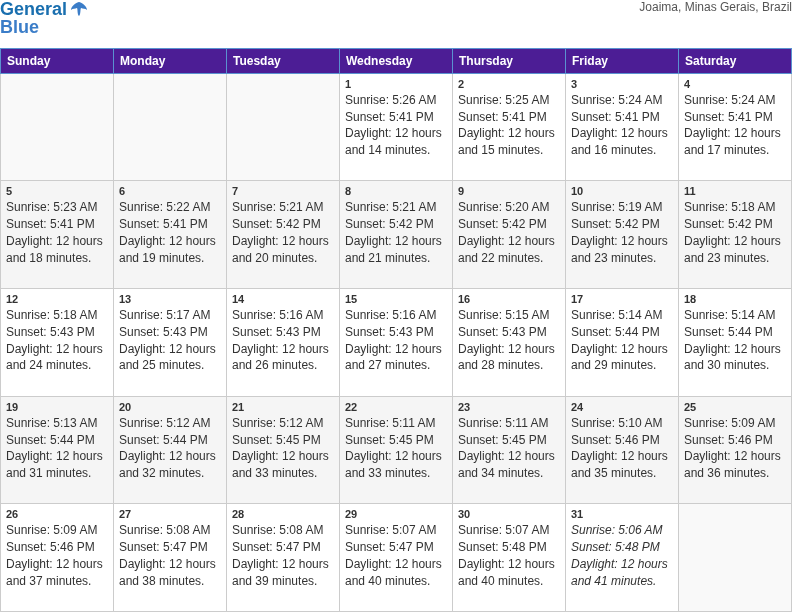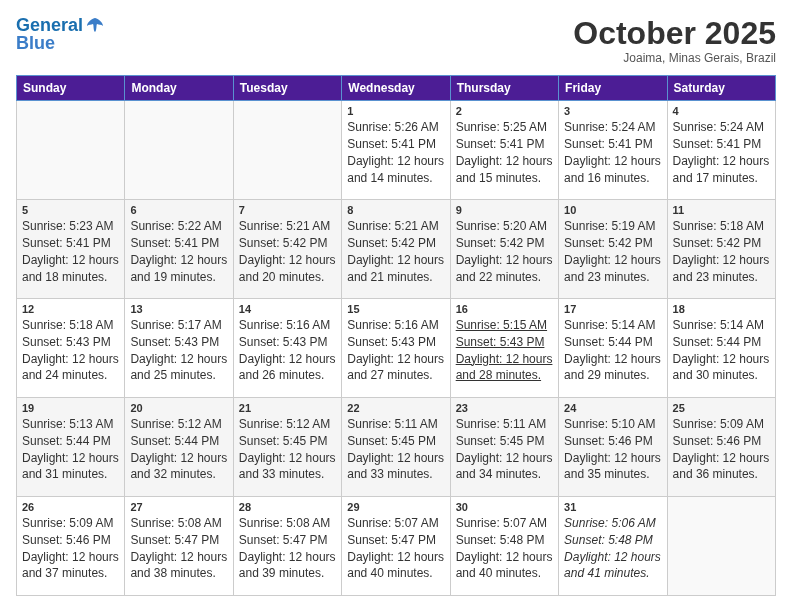--- a/index.html
+++ b/index.html
@@ -6,21 +6,20 @@
     body {
       font-family: Arial, sans-serif;
       background: #fff;
       width: 792px;
       height: 612px;
       overflow: hidden;
     }
     .page {
       width: 792px;
       height: 612px;
-      padding: 16px;
       display: flex;
       flex-direction: column;
     }
     .header {
       display: flex;
       align-items: flex-start;
       justify-content: space-between;
       margin-bottom: 10px;
     }
     .logo {
@@ -105,21 +104,20 @@
             <span>General</span>
           </span>
           <svg class="logo-icon" viewBox="0 0 20 20">
             <path d="M10 2 C12 2 18 6 18 10 C16 8 14 9 12 8 C11 10 12 14 10 16 C8 14 9 10 8 8 C6 9 4 8 2 10 C2 6 8 2 10 2Z" fill="#3b7dc8"></path>
           </svg>
         </div>
         <div class="logo-text" style="color:#3b7dc8; margin-top:-2px;">Blue</div>
       </div>
     </div>
     <div class="title-block">
-      <div class="month-title">October 2025</div>
       <div class="location">Joaima, Minas Gerais, Brazil</div>
     </div>
   </div>
 
   <table class="calendar">
     <thead>
       <tr>
       <th>Sunday</th>
           <th>Monday</th>
           <th>Tuesday</th>
@@ -238,21 +236,21 @@
           </td>
           <td>
             <div class="day-num">15</div>
             <div class="day-info" style="white-space: pre-line;">Sunrise: 5:16 AM
 Sunset: 5:43 PM
 Daylight: 12 hours
 and 27 minutes.</div>
           </td>
           <td>
             <div class="day-num">16</div>
-            <div class="day-info" style="white-space: pre-line; text-decoration: underline;">Sunrise: 5:15 AM
+            <div class="day-info" style="white-space: pre-line;">Sunrise: 5:15 AM
 Sunset: 5:43 PM
 Daylight: 12 hours
 and 28 minutes.</div>
           </td>
           <td>
             <div class="day-num">17</div>
             <div class="day-info" style="white-space: pre-line;">Sunrise: 5:14 AM
 Sunset: 5:44 PM
 Daylight: 12 hours
 and 29 minutes.</div>

